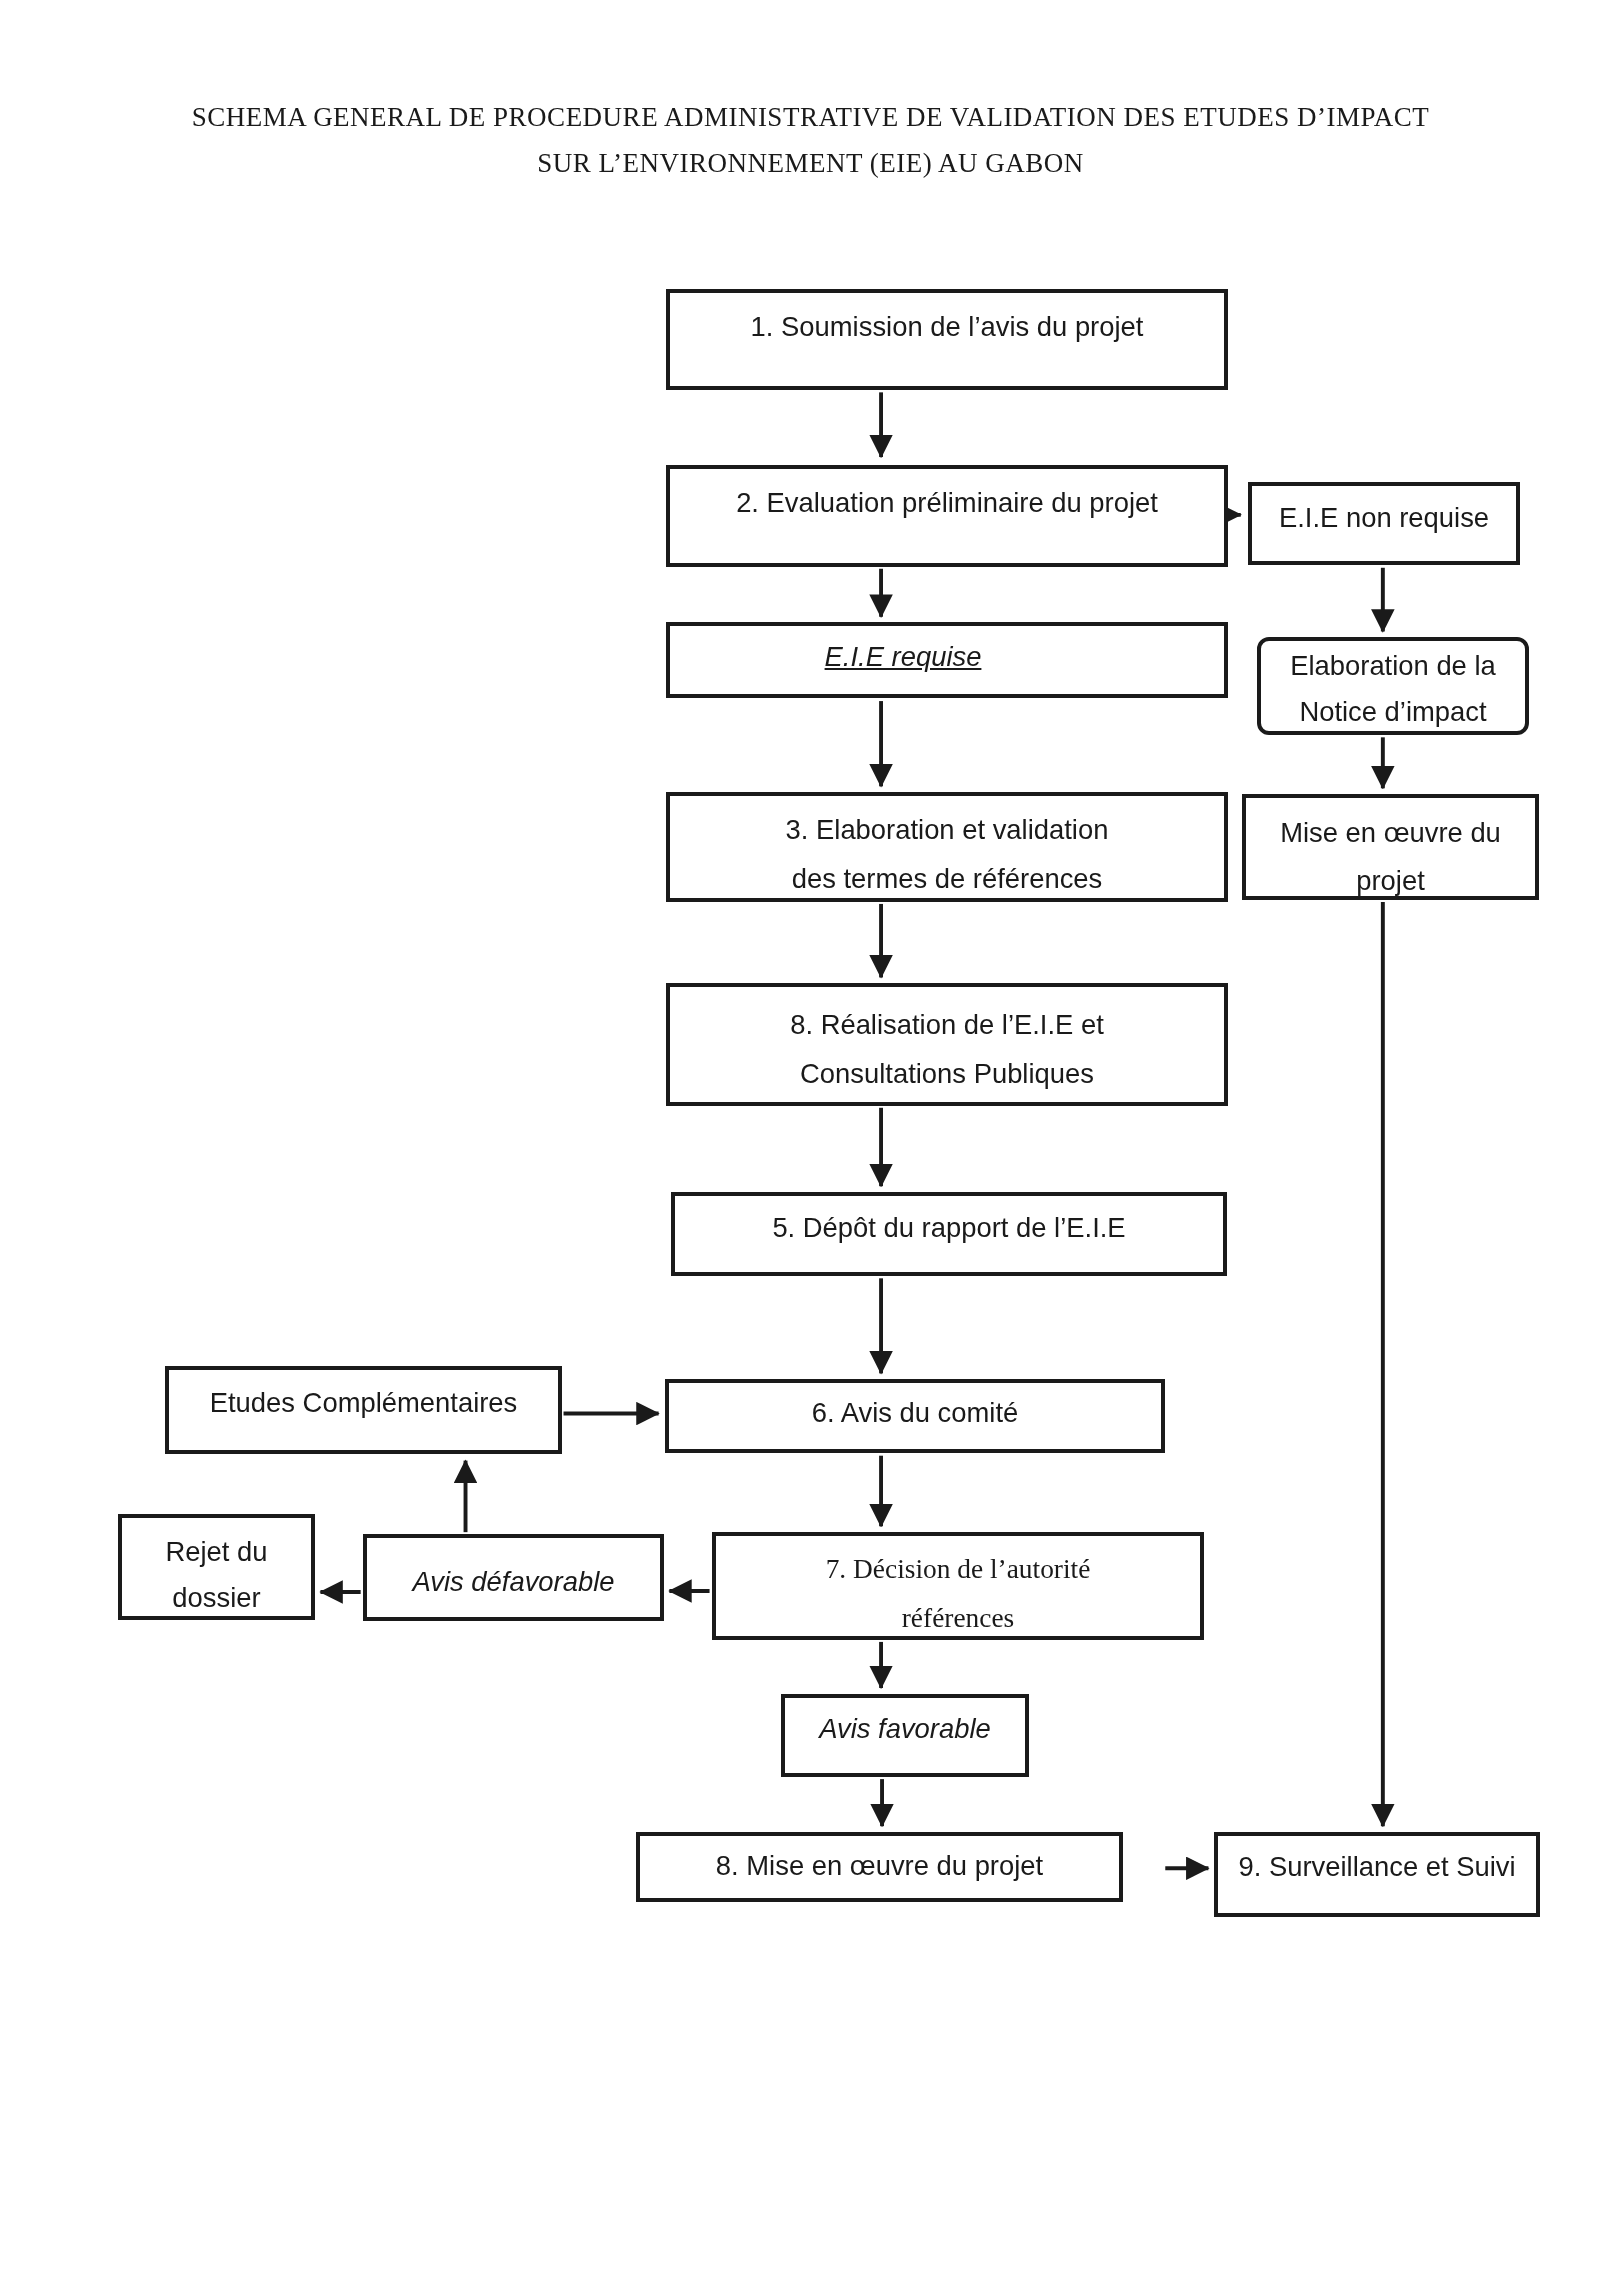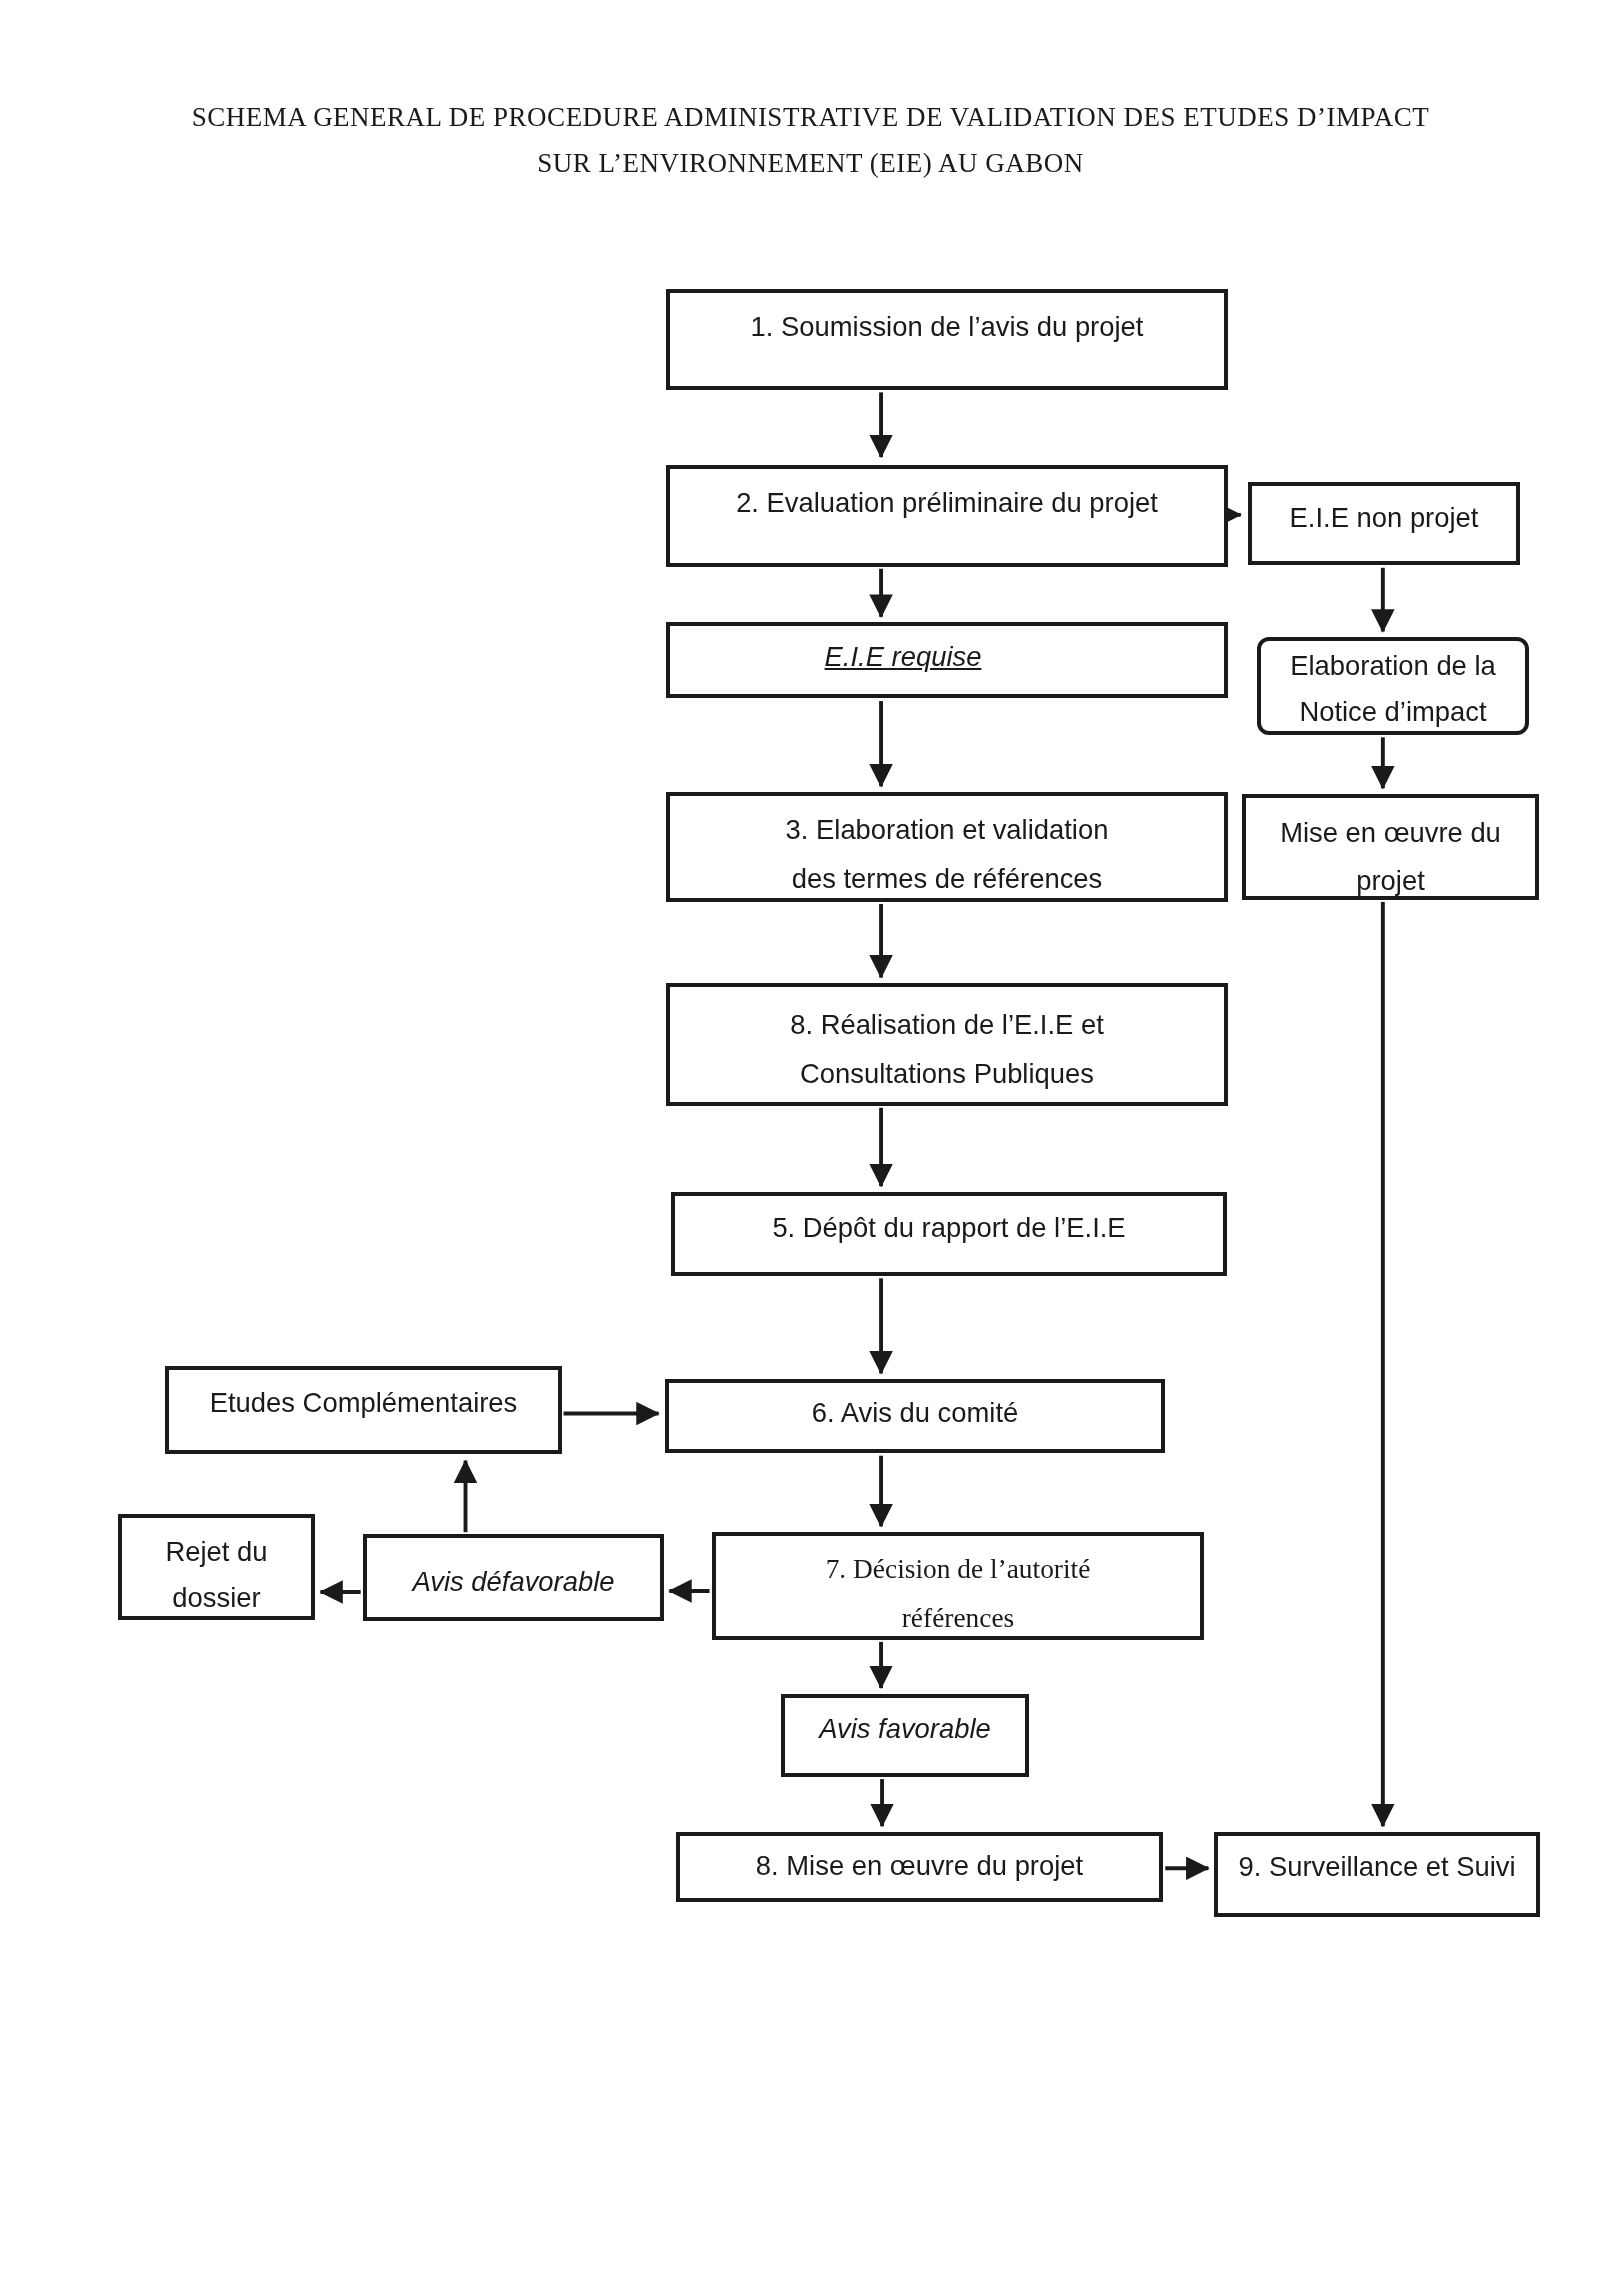--- a/index.html
+++ b/index.html
@@ -76,21 +76,21 @@
 
   <div class="node" style="left:666px; top:289px; width:562px; height:101px; padding-top:15.7px;">
     <span class="ln">1. Soumission de l’avis du projet</span>
   </div>
 
   <div class="node" style="left:666px; top:465px; width:562px; height:102px; padding-top:15.7px;">
     <span class="ln">2. Evaluation préliminaire du projet</span>
   </div>
 
   <div class="node" style="left:1248px; top:482px; width:272px; height:83px; padding-top:13.7px;">
-    <span class="ln">E.I.E non projet</span>
+    <span class="ln">E.I.E non requise</span>
   </div>
 
   <div class="node italic" style="left:666px; top:622px; width:562px; height:76px; padding-top:12.7px; padding-right:88px;text-decoration:underline;">
     <span class="ln">E.I.E requise</span>
   </div>
 
   <div class="node" style="left:1257px; top:637px; width:272px; height:98px; padding-top:2px; line-height:46px;border-radius:12px;">
     <span class="ln">Elaboration de la</span>
     <span class="ln">Notice d’impact</span>
   </div>
@@ -133,21 +133,21 @@
 
   <div class="node" style="left:712px; top:1532px; width:492px; height:108px; padding-top:8.8px; line-height:49px;font-family:Liberation Serif, serif;">
     <span class="ln">7. Décision de l’autorité</span>
     <span class="ln">références</span>
   </div>
 
   <div class="node italic" style="left:781px; top:1694px; width:248px; height:83px; padding-top:12.7px;">
     <span class="ln">Avis favorable</span>
   </div>
 
-  <div class="node" style="left:676px; top:1832px; width:487px; height:70px; padding-top:11.8px;">
+  <div class="node" style="left:636px; top:1832px; width:487px; height:70px; padding-top:11.8px;">
     <span class="ln">8. Mise en œuvre du projet</span>
   </div>
 
   <div class="node" style="left:1214px; top:1832px; width:326px; height:85px; padding-top:12.7px;">
     <span class="ln">9. Surveillance et Suivi</span>
   </div>
 
 </div>
 
 

